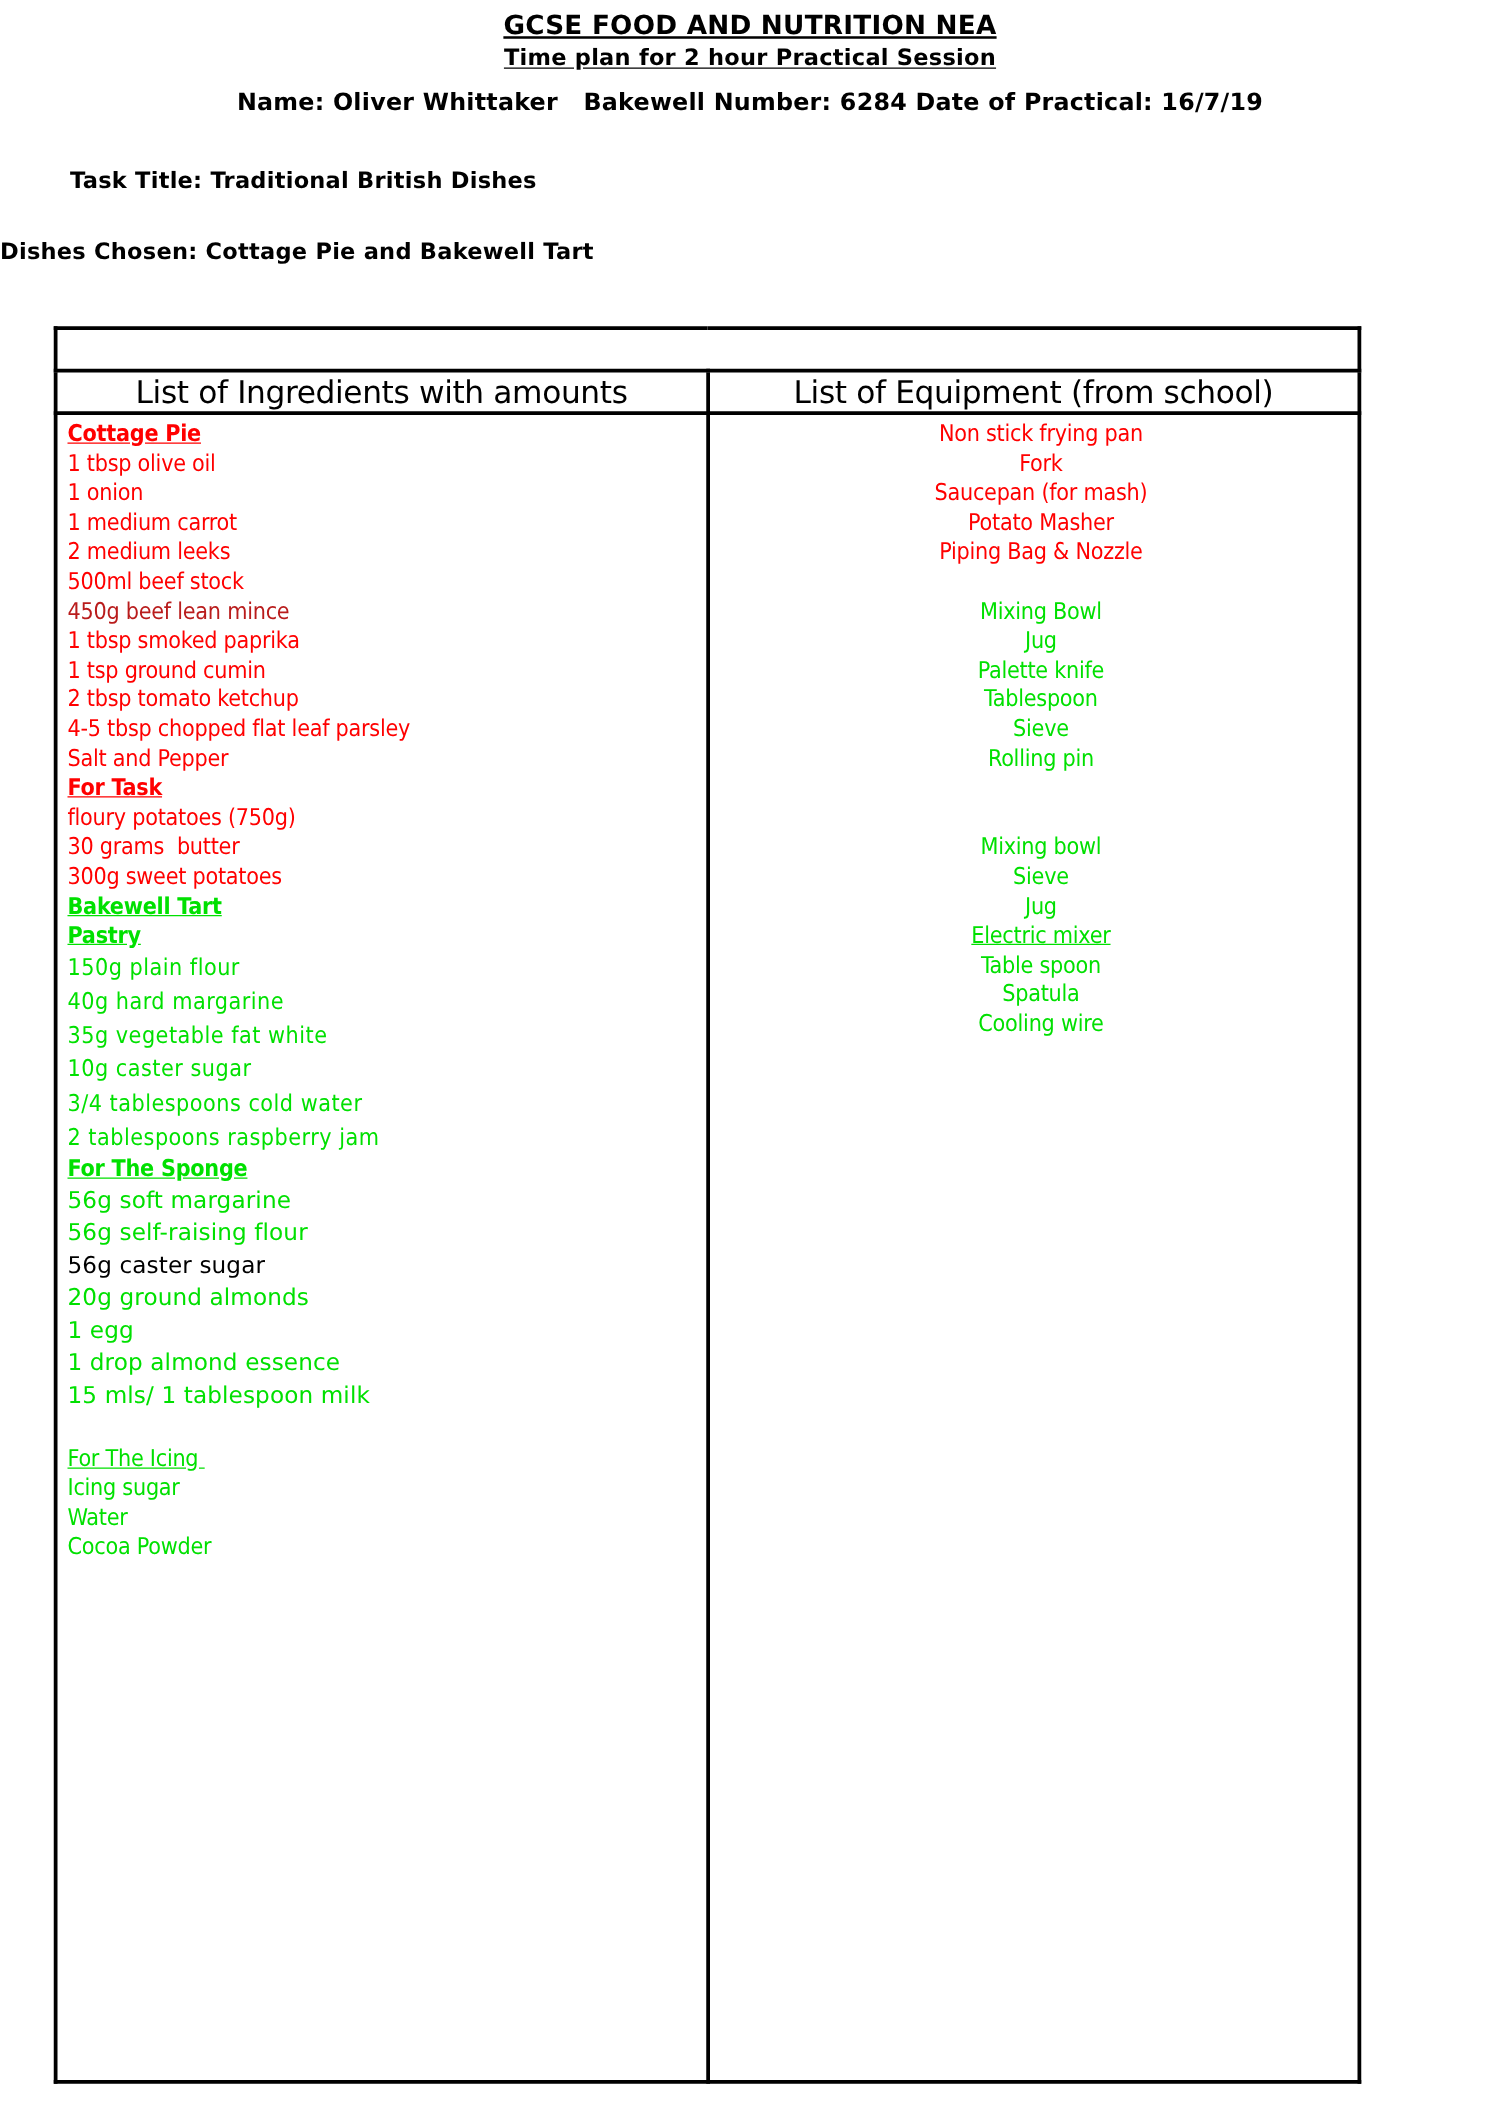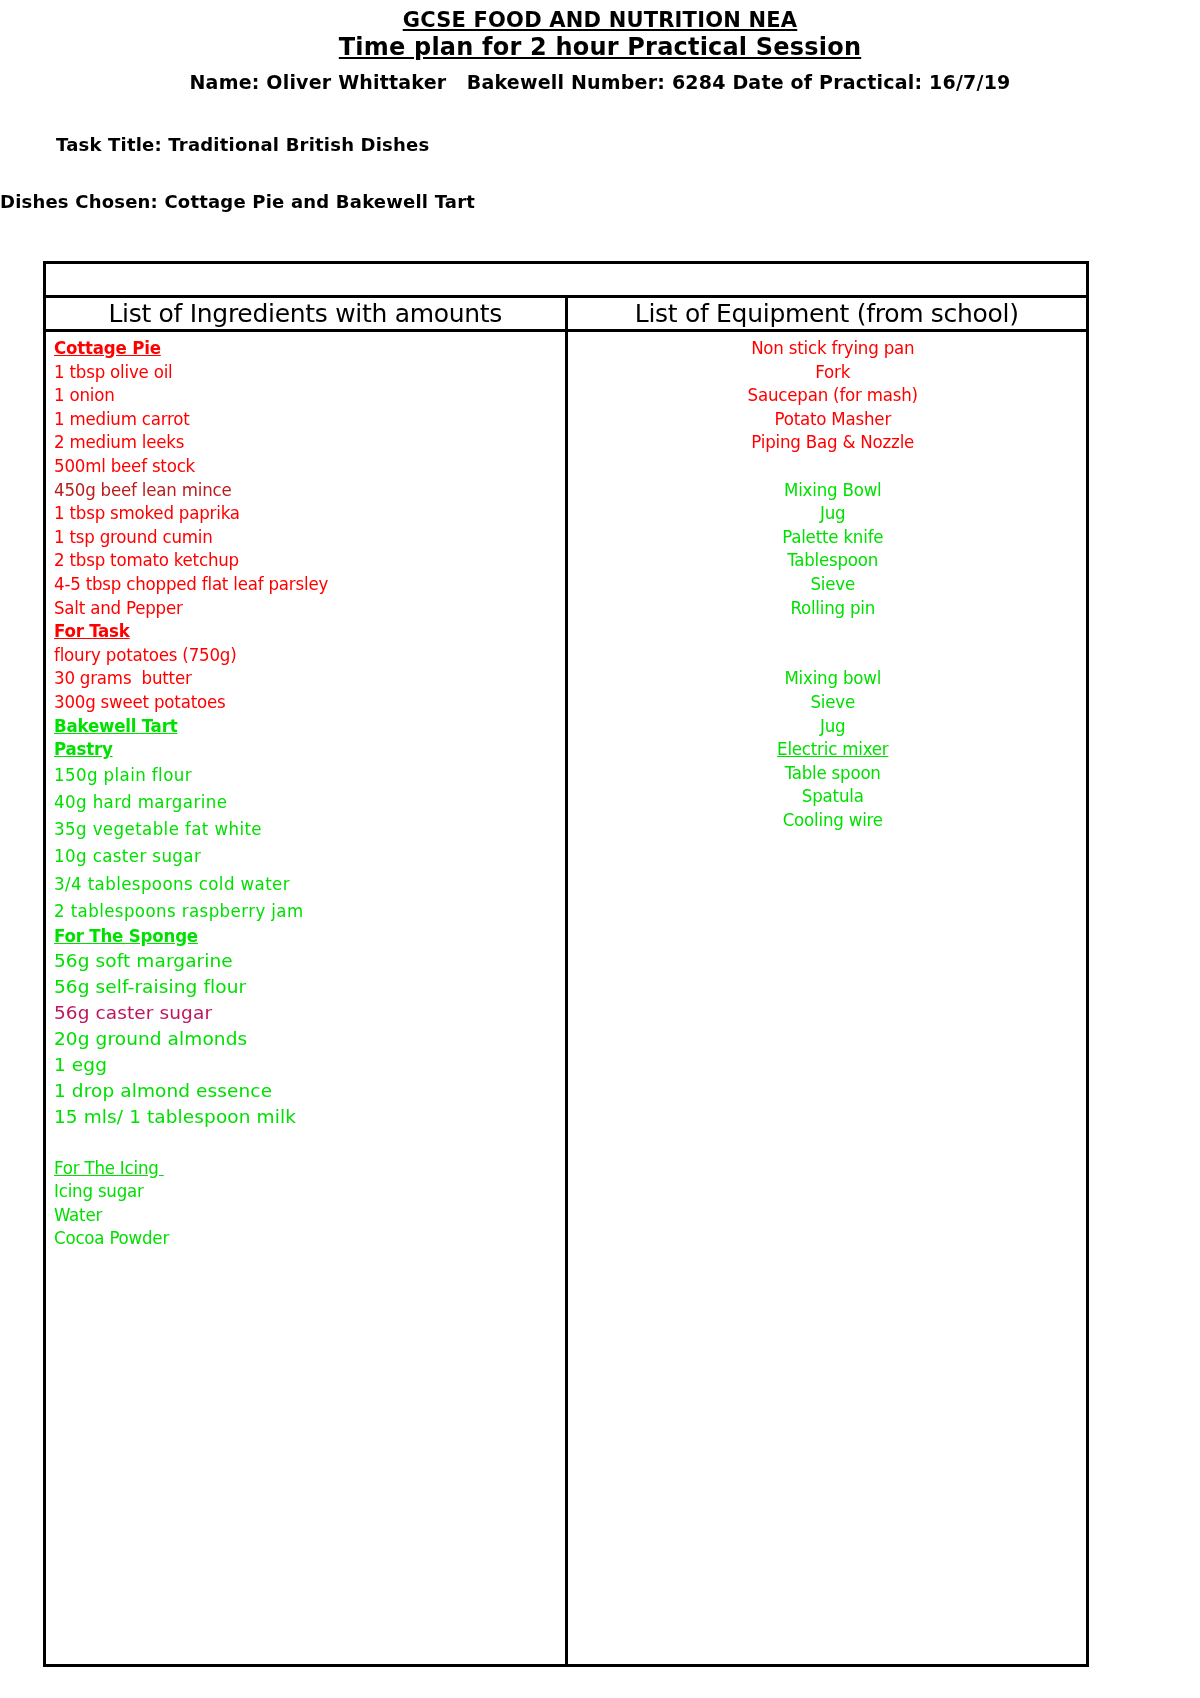--- a/index.html
+++ b/index.html
@@ -31,21 +31,21 @@
     letter-spacing: 0.2px;
   }
   .title-1 {
     text-align: center;
     font-size: 21px;
     line-height: 26px;
     padding-top: 7px;
   }
   .title-2 {
     text-align: center;
-    font-size: 24px;
+    font-size: 18px;
     line-height: 24px;
     padding-top: 2px;
   }
   .u { text-decoration: underline; text-underline-offset: 2px; }
 
   .name-line {
     text-align: center;
     font-size: 19px;
     line-height: 26px;
     padding-top: 10px;
@@ -203,21 +203,21 @@
                 <div class="li bold under" style="color: rgb(0, 224, 0);">Pastry</div>
                 <div class="li alt" style="color: rgb(0, 224, 0);">150g plain flour</div>
                 <div class="li alt" style="color: rgb(0, 224, 0);">40g hard margarine</div>
                 <div class="li alt" style="color: rgb(0, 224, 0);">35g vegetable fat white</div>
                 <div class="li alt" style="color: rgb(0, 224, 0);">10g caster sugar</div>
                 <div class="li alt" style="color: rgb(0, 224, 0);">3/4 tablespoons cold water</div>
                 <div class="li alt" style="color: rgb(0, 224, 0);">2 tablespoons raspberry jam</div>
                 <div class="li bold under" style="color: rgb(0, 224, 0);">For The Sponge</div>
                 <div class="li alt2" style="color: rgb(0, 224, 0);">56g soft margarine</div>
                 <div class="li alt2" style="color: rgb(0, 224, 0);">56g self-raising flour</div>
-                <div class="li alt2" style="color: #be185d;">56g caster sugar</div>
+                <div class="li alt2" style="color: #000000;">56g caster sugar</div>
                 <div class="li alt2" style="color: rgb(0, 224, 0);">20g ground almonds</div>
                 <div class="li alt2" style="color: rgb(0, 224, 0);">1 egg</div>
                 <div class="li alt2" style="color: rgb(0, 224, 0);">1 drop almond essence</div>
                 <div class="li alt2" style="color: rgb(0, 224, 0);">15 mls/ 1 tablespoon milk</div>
                 <div class="li alt2 blank" style="color: rgb(0, 224, 0);">&nbsp;</div>
                 <div class="li under" style="color: rgb(0, 224, 0);">For The Icing </div>
                 <div class="li" style="color: rgb(0, 224, 0);">Icing sugar</div>
                 <div class="li" style="color: rgb(0, 224, 0);">Water</div>
                 <div class="li" style="color: rgb(0, 224, 0);">Cocoa Powder</div>
               </div>

